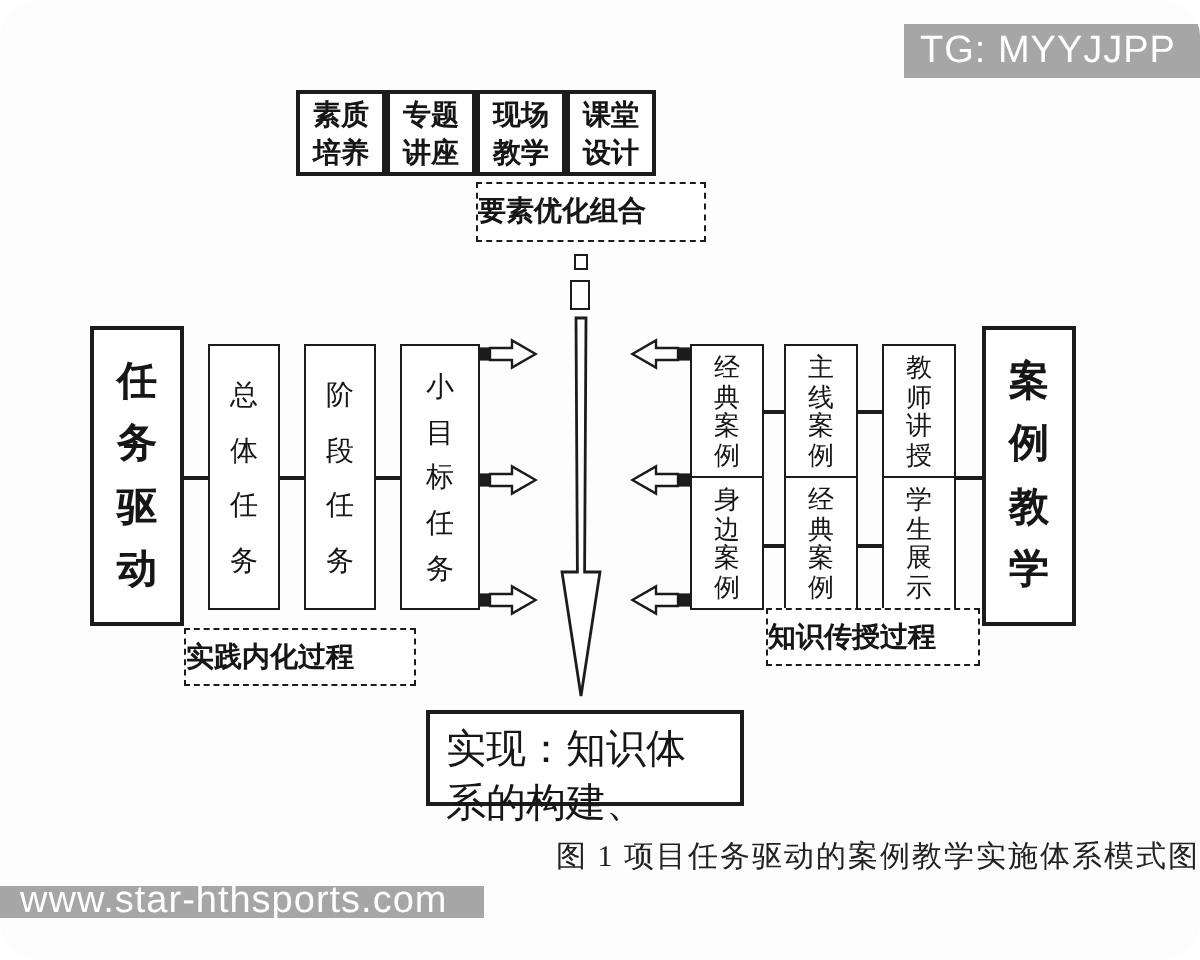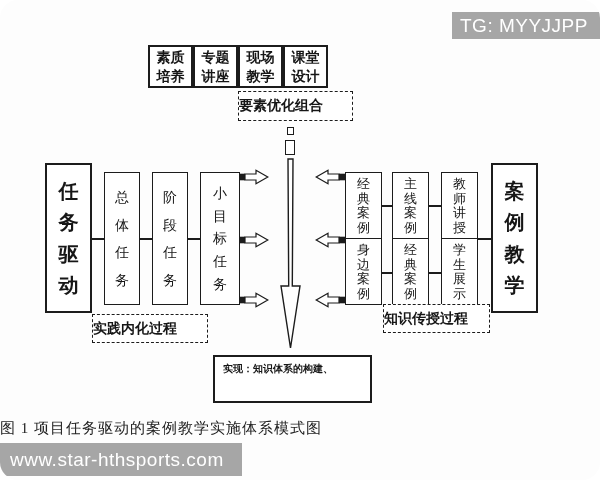--- a/index.html
+++ b/index.html
@@ -5,21 +5,21 @@
   html,body{margin:0;padding:0;background:#fff;}
   #stage{
     position:relative;width:600px;height:480px;background:#fdfdfd;overflow:hidden;
     font-family:"Liberation Sans",sans-serif;color:#161616;border-radius:18px;
   }
   .badge{
     position:absolute;background:#a6a6a6;color:#fff;
     display:flex;align-items:center;font-size:19px;font-weight:400;letter-spacing:.5px;
   }
   #badge-top{left:452px;top:12px;width:148px;height:27px;padding-left:8px;}
-  #badge-bottom{left:0;top:443px;width:232px;height:33px;padding-left:10px;}
+  #badge-bottom{left:0;top:443px;width:232px;height:16px;padding-left:10px;}
   
   #methods{position:absolute;left:148px;top:45px;display:flex;}
   .method-cell{
     width:45px;height:43px;box-sizing:border-box;border:2.4px solid #1c1c1c;background:#fff;
     display:flex;align-items:center;justify-content:center;
   }
   .method-cell span{
     display:block;width:30px;text-align:center;font-size:14px;font-weight:bold;
     line-height:1.35;word-break:break-all;
   }
@@ -50,25 +50,25 @@
   #case-2t{left:392px;top:172px;width:37px;height:67px;}
   #case-2b{left:392px;top:237.5px;width:37px;height:67.5px;}
   #case-3t{left:441px;top:172px;width:37px;height:67px;}
   #case-3b{left:441px;top:237.5px;width:37px;height:67.5px;}
   #pillar-right{left:491px;top:163px;width:47px;height:150px;}
   .hline{position:absolute;height:1.6px;background:#1c1c1c;}
   .arrow-svg{position:absolute;}
   #outcome-box{
     position:absolute;left:213px;top:355px;width:159px;height:48px;box-sizing:border-box;
     border:2.2px solid #1c1c1c;background:#fff;padding:5px 8px;
-    font-size:10px;font-weight:bold;line-height:1.35;
+    font-size:20px;font-weight:normal;line-height:1.35;
   }
   #outcome-box .l2{padding-left:30px;}
   #caption{
-    position:absolute;left:0;top:419px;width:600px;text-align:left;
+    position:absolute;left:0;top:419px;width:600px;text-align:right;
     font-family:"Liberation Serif",serif;font-size:15px;color:#222;letter-spacing:1px;
   }
 </style>
 </head>
 <body>
 
 <div id="stage">
 
   <div class="badge" id="badge-top">TG: MYYJJPP</div>
   <div class="badge" id="badge-bottom">www.star-hthsports.com</div>

